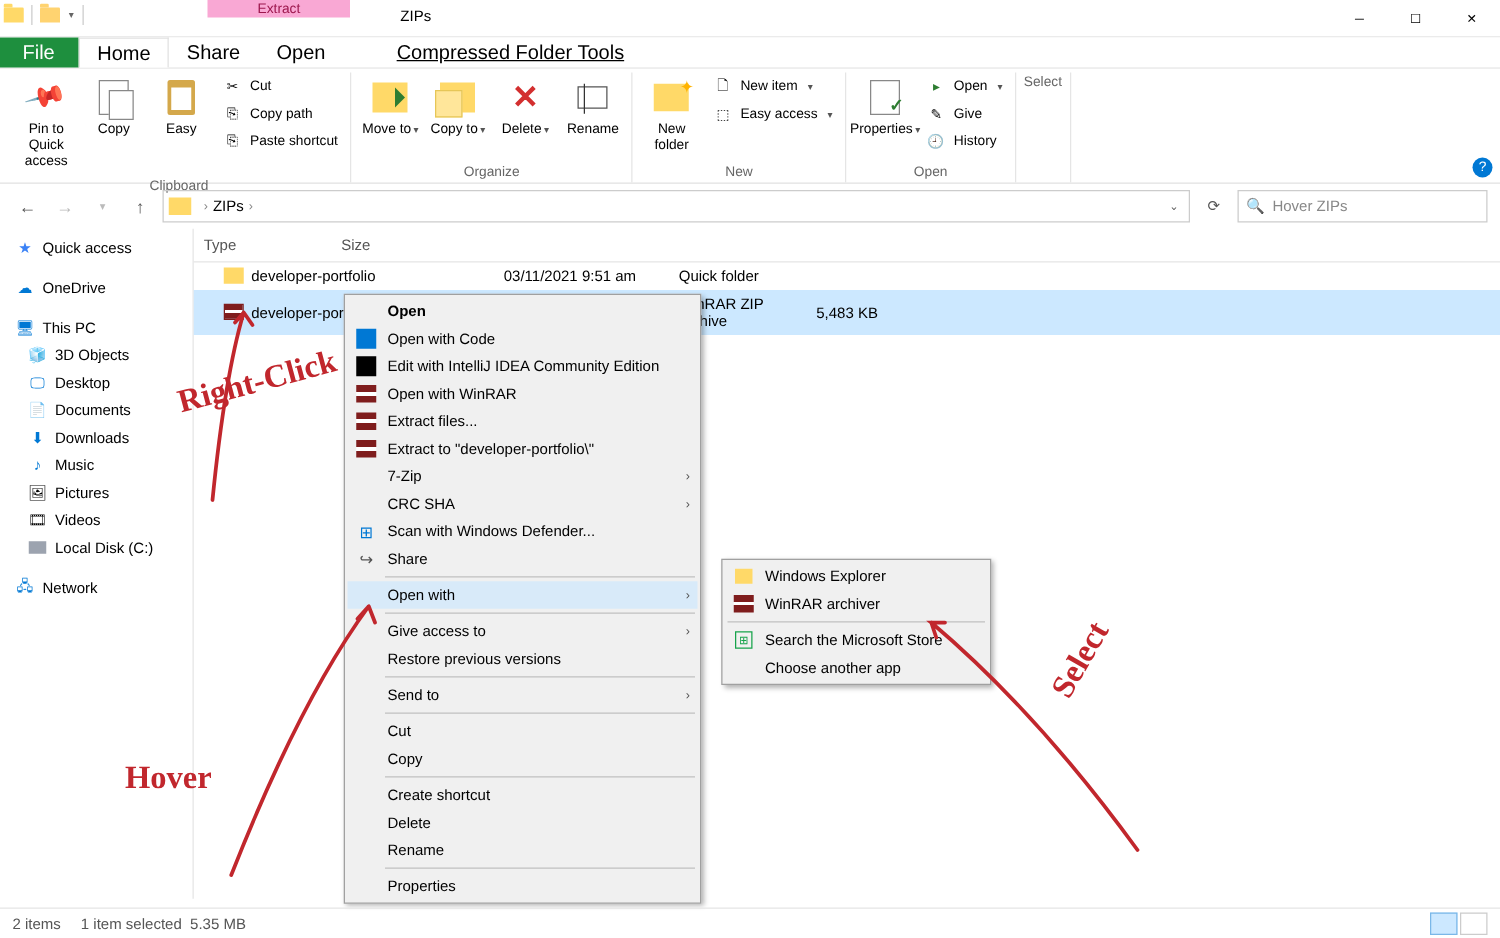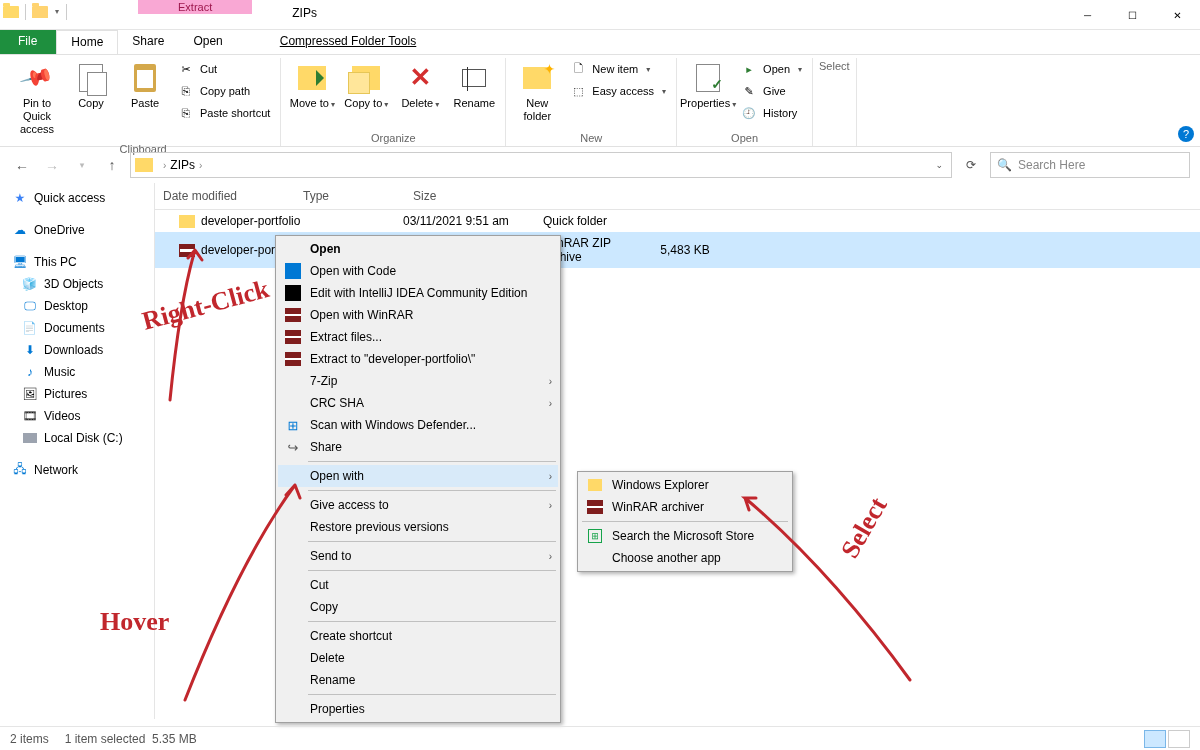--- a/index.html
+++ b/index.html
@@ -7,30 +7,30 @@
 
 
 .titlebar { height: 30px; display: flex; align-items: flex-start; border-bottom: 1px solid #e5e5e5; }
 .qat { display: flex; align-items: center; height: 23px; }
 .qat-icon { width: 22px; height: 22px; display: flex; align-items: center; justify-content: center; }
 .folder-glyph { width: 16px; height: 12px; background: #ffd968; border-radius: 1px 1px 0 0; position: relative; }
 .folder-glyph:before { content: ""; position: absolute; top: -3px; left: 0; width: 7px; height: 3px; background: #ffd968; border-radius: 1px 1px 0 0; }
 .qat-sep { width: 1px; height: 16px; background: #ccc; margin: 0 3px; }
 .qat-drop { font-size: 8px; color: #666; padding: 0 4px; }
 
-.context-tab { margin-left: 68px; display: flex; flex-direction: column; align-items: center; }
+.context-tab { margin-left: 96px; display: flex; flex-direction: column; align-items: center; }
 .context-tab-header { background: #f9a8d4; color: #9d174d; padding: 1px 40px; font-size: 11px; }
 
 .title-text { flex: 1; text-align: left; padding: 6px 0 0 40px; font-size: 12px; }
 .win-controls { display: flex; }
 .win-btn { width: 45px; height: 30px; display: flex; align-items: center; justify-content: center; font-size: 10px; }
 
 
 .tabs { height: 25px; display: flex; align-items: stretch; background: #fff; border-bottom: 1px solid #e1e1e1; }
-.tab { padding: 4px 14px; font-size: 12px; border-right: 1px solid transparent; }
+.tab { padding: 4px 14px; font-size: 16px; border-right: 1px solid transparent; }
 .tab.file { background: #1e8f3e; color: #fff; padding: 4px 18px; }
 .tab.active { background: #fff; border-top: 1px solid #e1e1e1; border-left: 1px solid #e1e1e1; border-right: 1px solid #e1e1e1; }
 .tab.context { margin-left: 28px; text-decoration: underline; }
 
 
 .ribbon { height: 92px; background: #fff; border-bottom: 1px solid #e1e1e1; display: flex; padding: 3px 6px 0; }
 .rgroup { display: flex; flex-direction: column; border-right: 1px solid #e5e5e5; padding: 0 6px; }
 .rgroup-content { flex: 1; display: flex; align-items: flex-start; gap: 4px; }
 .rgroup-label { text-align: center; color: #666; font-size: 11px; padding: 2px 0; }
 .rbtn-lg { display: flex; flex-direction: column; align-items: center; justify-content: center; width: 50px; padding: 4px 2px; text-align: center; font-size: 11px; line-height: 1.2; }
@@ -89,21 +89,21 @@
 .col { padding: 6px 8px; }
 .col-name { width: 240px; display: flex; align-items: center; gap: 20px; }
 .col-date { width: 140px; }
 .col-type { width: 110px; }
 .col-size { width: 80px; }
 .sort-arrow { font-size: 9px; color: #777; }
 
 .row { display: flex; align-items: center; font-size: 12px; padding: 2px 0; }
 .row.selected { background: #cce8ff; }
 .row .cell { padding: 2px 8px; }
-.cell-name { width: 240px; display: flex; align-items: flex-end; gap: 6px; }
+.cell-name { width: 240px; display: flex; align-items: flex-start; gap: 6px; }
 .cell-name .fi { width: 16px; height: 13px; }
 .fi-folder { background: #ffd968; }
 .fi-zip { background: linear-gradient(#7f1d1d 40%, #fff 40%, #fff 60%, #7f1d1d 60%); border: 1px solid #7f1d1d; }
 
 
 .ctxmenu { position: absolute; background: #f0f0f0; border: 1px solid #a0a0a0; box-shadow: 2px 2px 4px rgba(0,0,0,.3); font-size: 12px; padding: 2px; }
 .ctx-item { display: flex; align-items: center; height: 22px; padding: 0 24px 0 4px; position: relative; min-width: 280px; }
 .ctx-item.sel { background: #d8eaf9; }
 .ctx-icon { width: 22px; height: 18px; display: flex; align-items: center; justify-content: center; margin-right: 6px; }
 .ctx-sub { position: absolute; right: 6px; font-size: 10px; color: #555; }
@@ -182,21 +182,21 @@
       <div class="rbtn-lg">
         <div class="icon">
             <div class="ic-copysm"></div>
           </div>
         <span>Copy</span>
       </div>
       <div class="rbtn-lg">
         <div class="icon">
             <div class="ic-paste"></div>
           </div>
-        <span>Paste</span>
+        <span>Easy</span>
       </div>
       <div class="rcol">
         <div class="rbtn-sm">
             <div class="icon">✂</div>
             <span>Cut</span>
           </div>
         <div class="rbtn-sm">
             <div class="icon">⎘</div>
             <span>Copy path</span>
           </div>
@@ -307,21 +307,21 @@
     <span class="bc-sep">›</span>
     <span>ZIPs</span>
     <span class="bc-sep">›</span>
     <div class="bc-end">
       <span style="font-size:9px">⌄</span>
     </div>
   </div>
   <div class="refresh-btn">⟳</div>
   <div class="searchbox">
     <span class="search-icon">🔍</span>
-    <span style="color:#888">Search Here</span>
+    <span style="color:#888">Hover ZIPs</span>
   </div>
 </div>
 
 <div class="main">
   <div class="sidebar">
     <div class="side-item top">
         <span class="si-icon qa-star">★</span>
         <span>Quick access</span>
       </div>
     <div class="side-gap"></div>
@@ -370,42 +370,41 @@
       </div>
     <div class="side-gap"></div>
     <div class="side-item top">
         <span class="si-icon netw">🖧</span>
         <span>Network</span>
       </div>
   </div>
 
   <div class="filepane">
     <div class="cols">
-      <div class="col col-date">Date modified</div>
       <div class="col col-type">Type</div>
       <div class="col col-size">Size</div>
     </div>
 
     <div class="row">
       <div class="cell cell-name" style="padding-left:24px">
           <div class="fi fi-folder"></div>
           <span>developer-portfolio</span>
         </div>
       <div class="cell col-date">03/11/2021 9:51 am</div>
       <div class="cell col-type">Quick folder</div>
       <div class="cell col-size"></div>
     </div>
     <div class="row selected">
       <div class="cell cell-name" style="padding-left:24px">
           <div class="fi fi-zip"></div>
           <span>developer-portfolio.zip</span>
         </div>
       <div class="cell col-date">03/11/2021 9:54 am</div>
       <div class="cell col-type">WinRAR ZIP archive</div>
-      <div class="cell col-size" style="text-align:center">5,483 KB</div>
+      <div class="cell col-size" style="text-align:left">5,483 KB</div>
     </div>
 
     <div class="ctxmenu" style="left:120px; top:52px;">
       <div class="ctx-item">
           <div class="ctx-icon"></div>
           <span class="ctx-bold">Open</span>
         </div>
       <div class="ctx-item">
           <div class="ctx-icon">
             <div class="ic-vscode"></div>
@@ -498,21 +497,21 @@
           <div class="ctx-icon"></div>
           <span>Rename</span>
         </div>
       <div class="ctx-sep"></div>
       <div class="ctx-item">
           <div class="ctx-icon"></div>
           <span>Properties</span>
         </div>
     </div>
 
-    <div class="ctxmenu submenu" style="left:422px; top:288px;">
+    <div class="ctxmenu submenu" style="left:422px; top:264px;">
       <div class="ctx-item">
           <div class="ctx-icon">
             <div class="ic-winexp"></div>
           </div>
           <span>Windows Explorer</span>
         </div>
       <div class="ctx-item">
           <div class="ctx-icon">
             <div class="ic-winrar"></div>
           </div>

